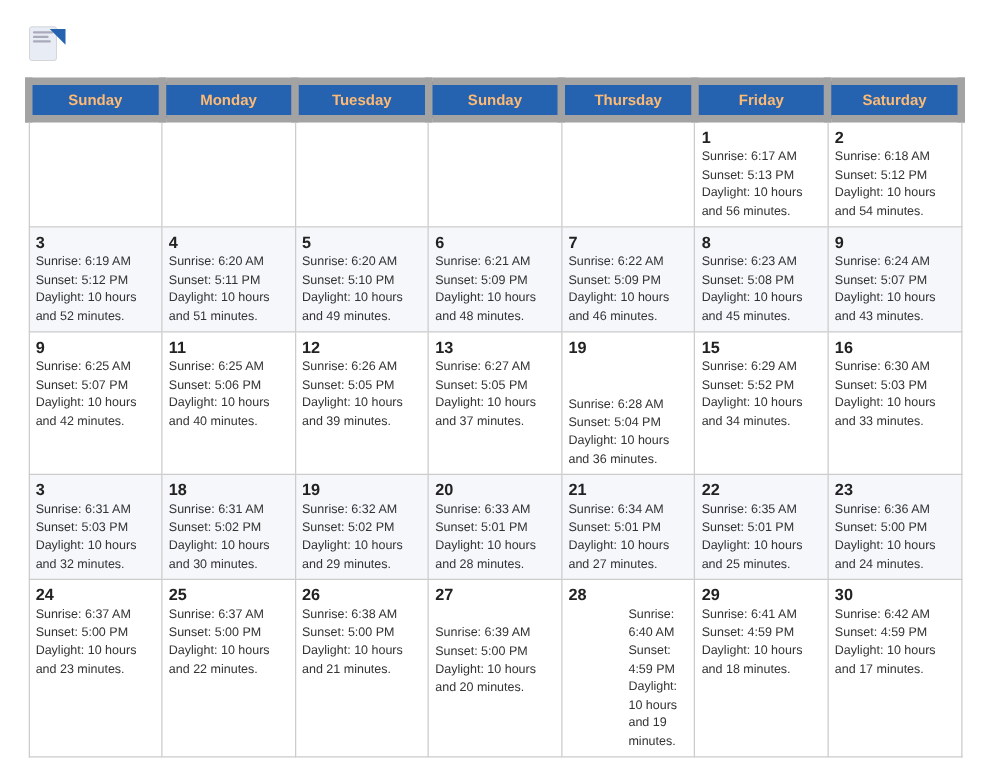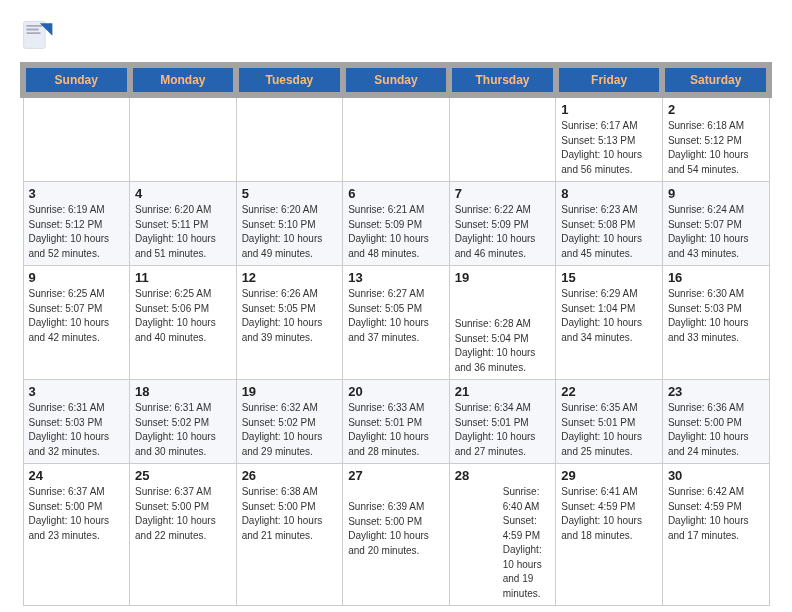--- a/index.html
+++ b/index.html
@@ -232,21 +232,21 @@
           </td>
           <td>
             <span class="day-num">19</span>
             <div class="day-info" style="white-space: pre-line; margin-top: 32px;">Sunrise: 6:28 AM
 Sunset: 5:04 PM
 Daylight: 10 hours and 36 minutes.</div>
           </td>
           <td>
             <span class="day-num">15</span>
             <div class="day-info" style="white-space: pre-line;">Sunrise: 6:29 AM
-Sunset: 1:04 PM
+Sunset: 5:52 PM
 Daylight: 10 hours and 34 minutes.</div>
           </td>
           <td>
             <span class="day-num">16</span>
             <div class="day-info" style="white-space: pre-line;">Sunrise: 6:30 AM
 Sunset: 5:03 PM
 Daylight: 10 hours and 33 minutes.</div>
           </td>
         </tr>
         <tr>

